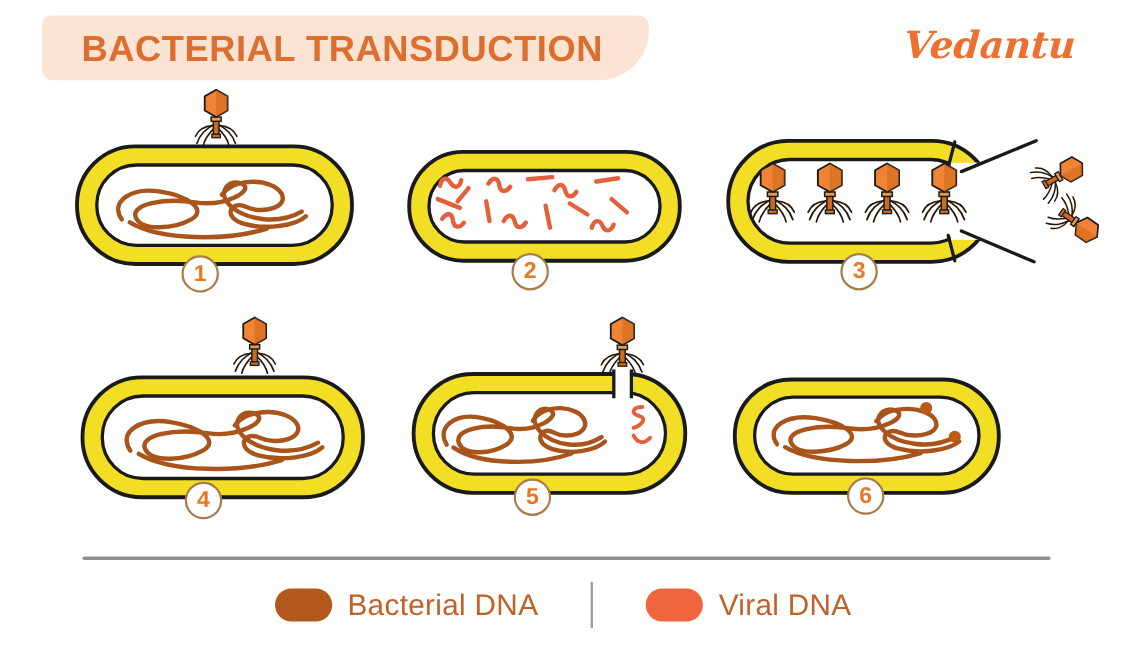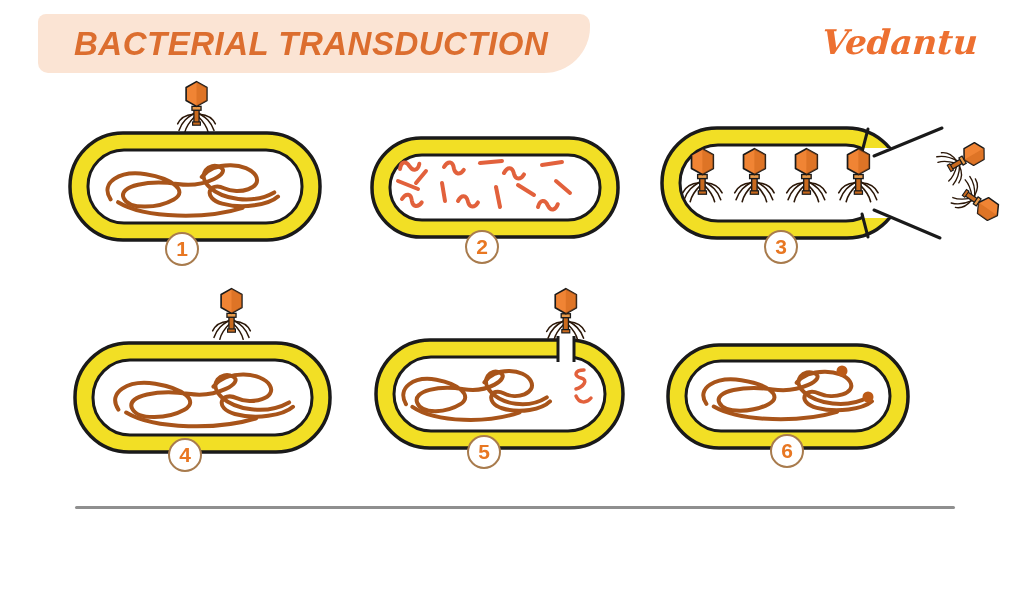--- a/index.html
+++ b/index.html
@@ -6,21 +6,21 @@
   .page{
     position:relative;width:1024px;height:604px;background:#ffffff;
     font-family:"Liberation Sans", sans-serif;overflow:hidden;
   }
   .banner{
     position:absolute;left:38px;top:14px;width:552px;height:59px;
     background:#FBE4D4;border-radius:8px 10px 46px 10px;
   }
   .banner .title{
     display:block;padding-left:36px;line-height:59px;font-size:33px;
-    font-weight:800;letter-spacing:.5px;color:#DC6E2F;white-space:nowrap;font-style:italic;
+    font-weight:800;letter-spacing:.5px;color:#DC6E2F;white-space:nowrap;
   }
   .brand{
     position:absolute;right:46px;top:22px;font-size:34px;font-weight:700;
     font-style:italic;color:#ED7031;font-family:"DejaVu Serif", serif;
     transform:skewX(-4deg);
   }
   .stage-svg{position:absolute;}
   .badge{
     position:absolute;width:34px;height:34px;border-radius:50%;
     background:#ffffff;border:2px solid #A87B4D;box-sizing:border-box;
@@ -181,14 +181,25 @@
     <span>4</span>
   </div>
   <div class="badge" style="left:467px;top:435px">
     <span>5</span>
   </div>
   <div class="badge" style="left:770px;top:434px">
     <span>6</span>
   </div>
 
   <div class="rule"></div>
+  <div class="legend">
+    <div class="legend-item">
+      <span class="swatch" style="background-color: rgb(179, 89, 29);"></span>
+      <span class="legend-label">Bacterial DNA</span>
+    </div>
+    <div class="legend-divider"></div>
+    <div class="legend-item">
+      <span class="swatch" style="background-color: rgb(240, 101, 62);"></span>
+      <span class="legend-label">Viral DNA</span>
+    </div>
+  </div>
 
 </div>
 
 </body></html>

